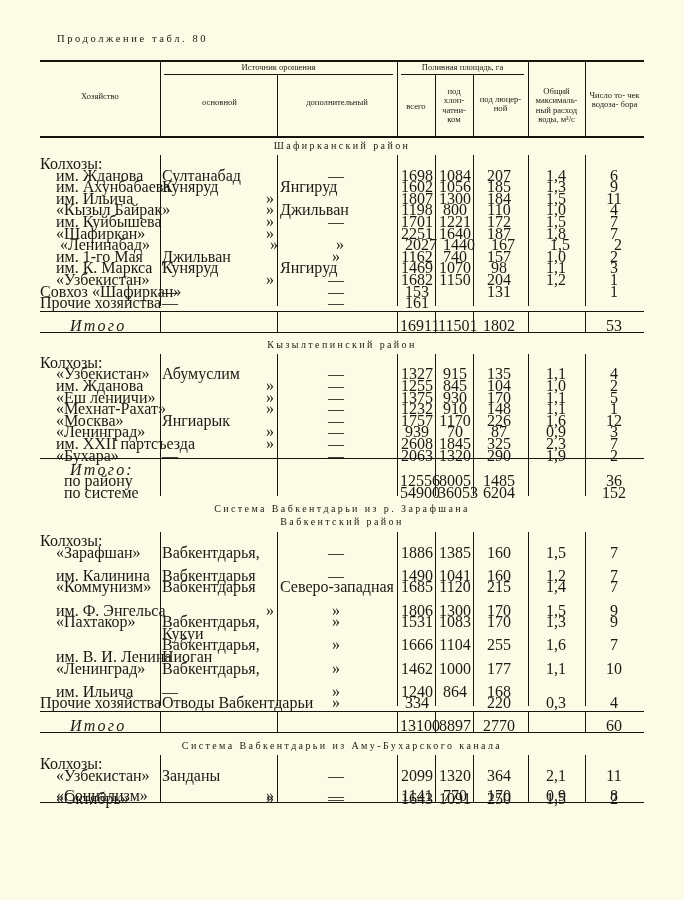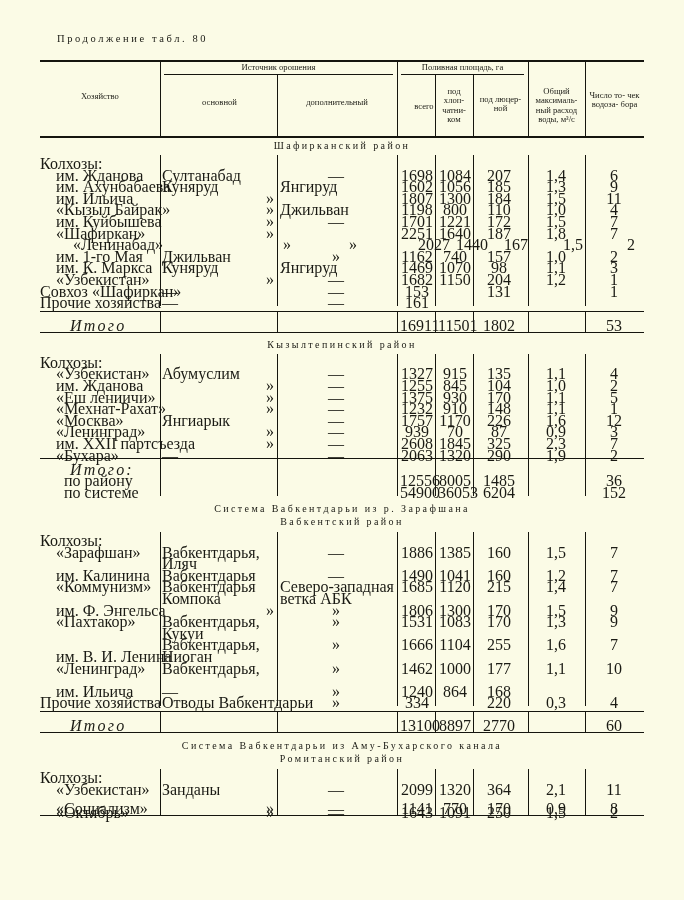--- a/index.html
+++ b/index.html
@@ -74,21 +74,21 @@
       <div class="vline" style="left:545px;top:0;height:74px;"></div>
 
       <div class="hline" style="left:124px;top:12px;width:229px;"></div>
       <div class="hline" style="left:361px;top:12px;width:123px;"></div>
 
       <div class="hdrcell" style="left:0;top:30px;width:120px;">Хозяйство</div>
       <div class="hdrcell" style="left:124px;top:1px;width:229px;">Источник орошения</div>
       <div class="hdrcell" style="left:124px;top:36px;width:111px;">основной</div>
       <div class="hdrcell" style="left:241px;top:36px;width:112px;">дополнительный</div>
       <div class="hdrcell" style="left:361px;top:1px;width:123px;">Поливная площадь, га</div>
-      <div class="hdrcell" style="left:359px;top:40px;width:34px;margin-left:8px;">всего</div>
+      <div class="hdrcell" style="left:359px;top:40px;width:34px;">всего</div>
       <div class="hdrcell" style="left:397px;top:25px;width:34px;">под хлоп- чатни- ком</div>
       <div class="hdrcell" style="left:435px;top:33px;width:51px;">под люцер- ной</div>
       <div class="hdrcell" style="left:489px;top:25px;width:55px;">Общий максималь- ный расход воды, м³/с</div>
       <div class="hdrcell" style="left:546px;top:29px;width:57px;">Число то- чек водоза- бора</div>
     </div>
   </div>
 
   <div id="body-root" style="position:absolute;left:40px;top:134px;width:604px;">
       <div class="sect-title">
         <div>Шафирканский район</div>
@@ -164,21 +164,21 @@
         <div class="row" style="top: 69.6px; position: absolute; left: 0px; right: 0px;">
           <div class="c-name ind">«Шафиркан»</div>
           <div class="c-osn ditto">»</div>
           <div class="c-dop"></div>
           <div class="c-all">2251</div>
           <div class="c-cot">1640</div>
           <div class="c-luc">187</div>
           <div class="c-rash">1,8</div>
           <div class="c-pts">7</div>
         </div>
-        <div class="row" style="top: 81.2px; position: absolute; left: 17px; right: 0px;">
+        <div class="row" style="top: 81.2px; position: absolute; left: 4px; right: 0px;">
           <div class="c-name ind">«Ленинабад»</div>
           <div class="c-osn ditto">»</div>
           <div class="c-dop dittoC">»</div>
           <div class="c-all">2027</div>
           <div class="c-cot">1440</div>
           <div class="c-luc">167</div>
           <div class="c-rash">1,5</div>
           <div class="c-pts">2</div>
         </div>
         <div class="row" style="top: 92.8px; position: absolute; left: 0px; right: 0px;">
@@ -407,59 +407,39 @@
         <div class="row" style="top: 11.6px; position: absolute; left: 0px; right: 0px;">
           <div class="c-name ind">«Зарафшан»</div>
           <div class="c-osn">Вабкентдарья,</div>
           <div class="c-dop dittoC">—</div>
           <div class="c-all">1886</div>
           <div class="c-cot">1385</div>
           <div class="c-luc">160</div>
           <div class="c-rash">1,5</div>
           <div class="c-pts">7</div>
         </div>
-        <div class="row" style="top: 23.2px; position: absolute; left: 0px; right: 0px;">
-          <div class="c-name ind"></div>
-          <div class="c-osn">Иляч</div>
-          <div class="c-dop"></div>
-          <div class="c-all"></div>
-          <div class="c-cot"></div>
-          <div class="c-luc"></div>
-          <div class="c-rash"></div>
-          <div class="c-pts"></div>
-        </div>
         <div class="row" style="top: 34.8px; position: absolute; left: 0px; right: 12px;">
           <div class="c-name ind">им. Калинина</div>
           <div class="c-osn">Вабкентдарья</div>
           <div class="c-dop dittoC">—</div>
           <div class="c-all">1490</div>
           <div class="c-cot">1041</div>
           <div class="c-luc">160</div>
           <div class="c-rash">1,2</div>
           <div class="c-pts">7</div>
         </div>
         <div class="row" style="top: 46.4px; position: absolute; left: 0px; right: 0px;">
           <div class="c-name ind">«Коммунизм»</div>
           <div class="c-osn">Вабкентдарья</div>
           <div class="c-dop">Северо-западная</div>
           <div class="c-all">1685</div>
           <div class="c-cot">1120</div>
           <div class="c-luc">215</div>
           <div class="c-rash">1,4</div>
           <div class="c-pts">7</div>
-        </div>
-        <div class="row" style="top: 58px; position: absolute; left: 0px; right: 0px;">
-          <div class="c-name ind"></div>
-          <div class="c-osn">Компока</div>
-          <div class="c-dop">ветка АБК</div>
-          <div class="c-all"></div>
-          <div class="c-cot"></div>
-          <div class="c-luc"></div>
-          <div class="c-rash"></div>
-          <div class="c-pts"></div>
         </div>
         <div class="row" style="top: 69.6px; position: absolute; left: 0px; right: 0px;">
           <div class="c-name ind">им. Ф. Энгельса</div>
           <div class="c-osn ditto">»</div>
           <div class="c-dop dittoC">»</div>
           <div class="c-all">1806</div>
           <div class="c-cot">1300</div>
           <div class="c-luc">170</div>
           <div class="c-rash">1,5</div>
           <div class="c-pts">9</div>
@@ -549,21 +529,20 @@
           <div class="c-all">13100</div>
           <div class="c-cot">8897</div>
           <div class="c-luc">2770</div>
           <div class="c-rash"></div>
           <div class="c-pts">60</div>
         </div>
       </div>
       <div class="rule-thin"></div>
       <div class="sect-title two">
         <div>Система Вабкентдарьи из Аму-Бухарского канала</div>
-        <div style="letter-spacing: 2.4px;">Ромитанский район</div>
       </div>
       <div class="grid" style="height: 46.4px;">
         <div class="sep s1" style="height: 46.4px;"></div>
         <div class="sep s2" style="height: 46.4px;"></div>
         <div class="sep s3" style="height: 46.4px;"></div>
         <div class="sep s4" style="height: 46.4px;"></div>
         <div class="sep s5" style="height: 46.4px;"></div>
         <div class="sep s6" style="height: 46.4px;"></div>
         <div class="sep s7" style="height: 46.4px;"></div>
         <div class="row" style="top: 0px; position: absolute; left: 0px; right: 0px;">

